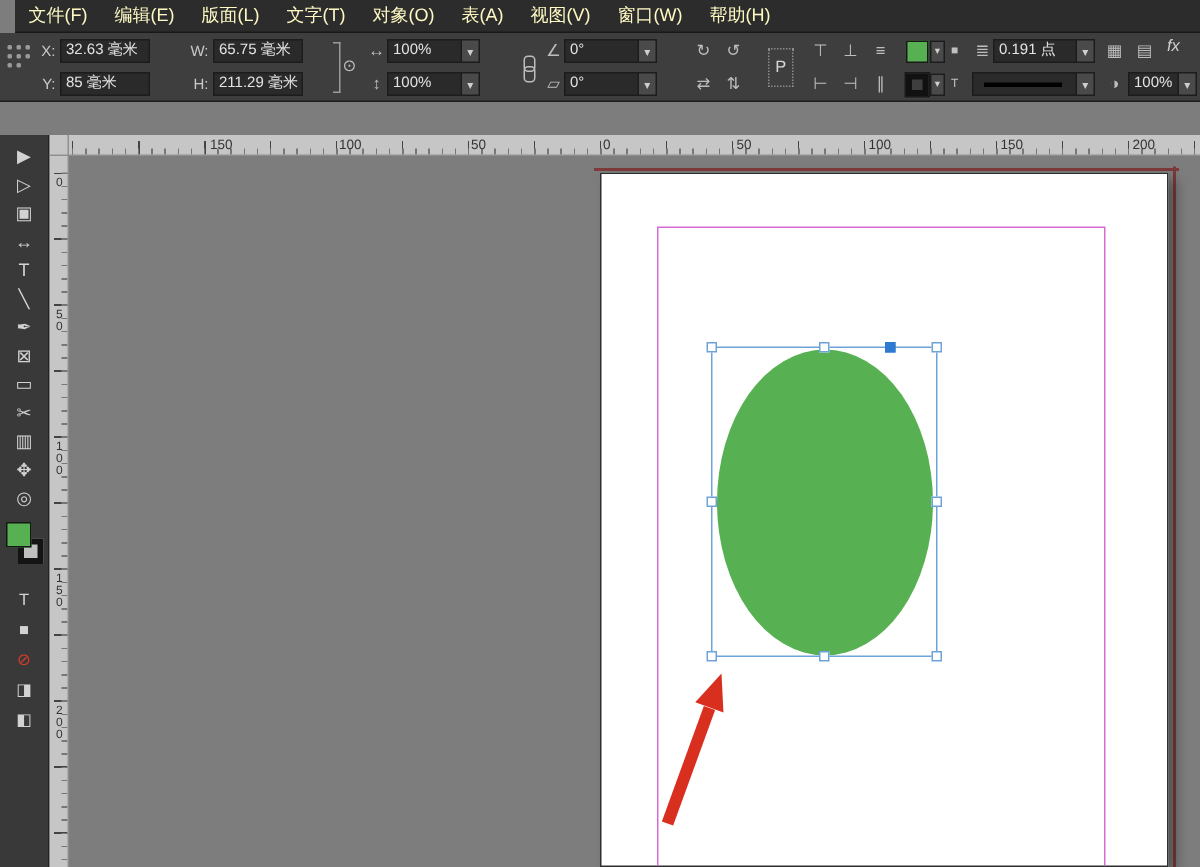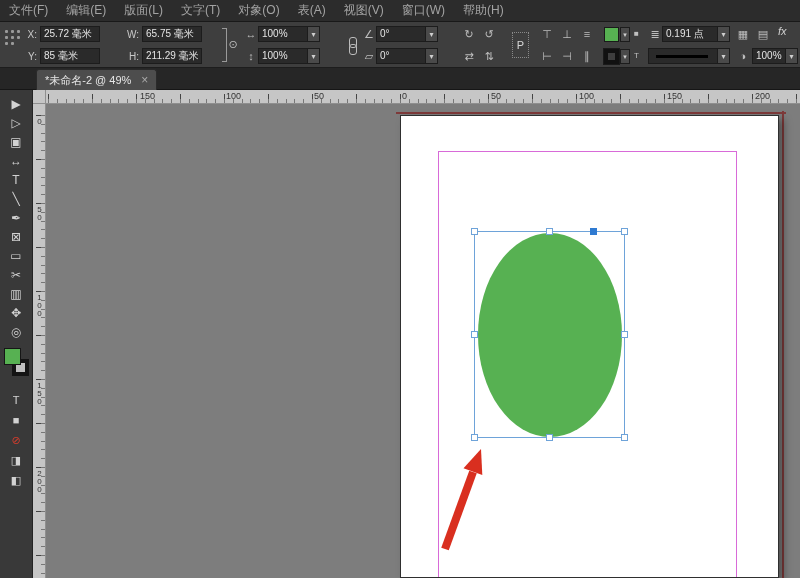--- a/index.html
+++ b/index.html
@@ -1,22 +1,22 @@
 <!DOCTYPE html>
 <html><head>
 <meta charset="utf-8">
 <style>
   * { margin:0; padding:0; box-sizing:border-box; }
   html,body { width:800px; height:578px; overflow:hidden; background:#555; }
   body { font-family:"Liberation Sans","DejaVu Sans",sans-serif; }
   #app { position:relative; width:800px; height:578px; background:#7d7d7d; overflow:hidden; }
 
   
-  .menubar { position:absolute; top:0; left:0; right:0; height:22px; background:#2c2c2c;
-    border-bottom:1px solid #191919; display:flex; align-items:center; color:#a3a3a3; font-size:12px; }
+  .menubar { position:absolute; top:0; left:10px; right:0; height:22px; background:#2c2c2c;
+    border-bottom:1px solid #191919; display:flex; align-items:center; color:#fef9c3; font-size:12px; }
   .menubar span { padding:0 9px; cursor:default; white-space:nowrap; }
 
   
   .control-panel { position:absolute; top:22px; left:0; right:0; height:46px; background:#3e3e3e;
     border-bottom:1px solid #1d1d1d; font-size:10px; color:#c9c9c9; }
   .cp-abs { position:absolute; }
   .proxy { left:5px; top:8px; width:15px; height:15px; display:grid;
     grid-template-columns:repeat(3,3px); grid-template-rows:repeat(3,3px); gap:3px; }
   .proxy i { background:#9a9a9a; border-radius:1px; }
   .proxy i.sel { background:#ffffff; }
@@ -120,21 +120,21 @@
       <i></i>
         <i class="sel"></i>
         <i></i>
       <i></i>
         <i></i>
         <i></i>
     </div>
 
     <div class="fld cp-abs" style="left:24px;top:4px">
       <label>X:</label>
-      <div class="box">25.72 毫米</div>
+      <div class="box">32.63 毫米</div>
     </div>
     <div class="fld cp-abs" style="left:24px;top:26px">
       <label>Y:</label>
       <div class="box">85 毫米</div>
     </div>
     <div class="fld cp-abs" style="left:126px;top:4px">
       <label>W:</label>
       <div class="box">65.75 毫米</div>
     </div>
     <div class="fld cp-abs" style="left:126px;top:26px">
@@ -207,26 +207,20 @@
     <span class="icn cp-abs" style="left:756px;top:4px">▤</span>
     <span class="fx cp-abs" style="left:778px;top:3px">fx</span>
 
     <span class="icn cp-abs" style="left:736px;top:26px">◑</span>
     <div class="dd cp-abs" style="left:752px;top:26px">
       <div class="box" style="width:34px">100%</div>
       <span class="arr">▾</span>
     </div>
   </div>
 
-  <div class="tabbar">
-    <div class="tab">
-      <span>*未命名-2 @ 49%</span>
-      <span class="tab-close">×</span>
-    </div>
-  </div>
 
   <div class="toolbar">
     <div class="tool">▶</div>
     <div class="tool">▷</div>
     <div class="tool">▣</div>
     <div class="tool">↔</div>
     <div class="tool">T</div>
     <div class="tool">╲</div>
     <div class="tool">✒</div>
     <div class="tool">⊠</div>

